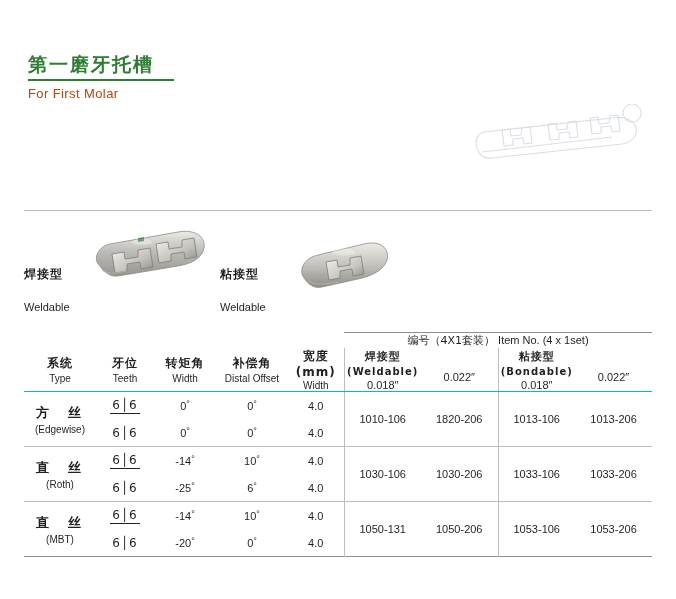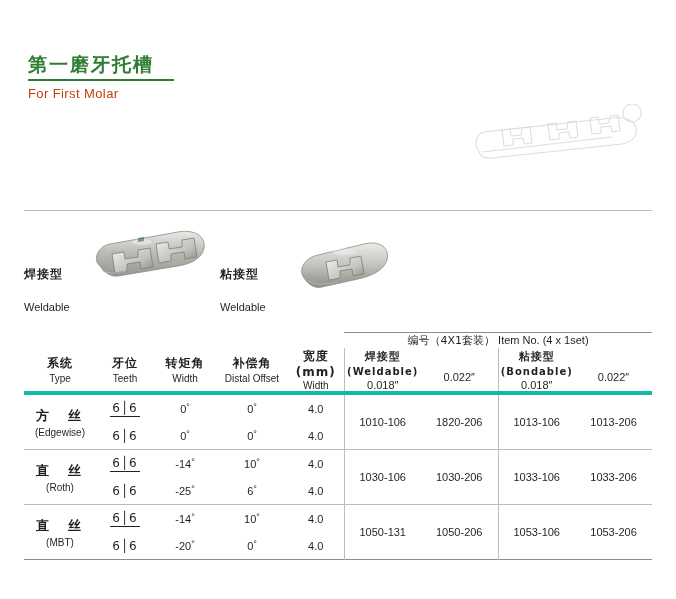--- a/index.html
+++ b/index.html
@@ -112,21 +112,21 @@
   }
   .topline td { border-top: 1px solid #8d8d8d; }
   .hdr-itemno {
     font-size: 11px;
     padding: 3px 0 2px 0;
     white-space: nowrap;
   }
   .hdr-itemno .cn { font-family: "DejaVu Sans", sans-serif; }
   .hdr-row2 td {
     padding: 3px 0 6px 0;
-    border-bottom: 4px solid #14b8a6;
+    border-bottom: 1px solid #14b8a6;
   }
   .hdr-row2 .cn {
     display: block;
     font-size: 12px;
     font-weight: bold;
     font-family: "DejaVu Sans", sans-serif;
     letter-spacing: 1px;
   }
   .hdr-row2 .en {
     display: block;

